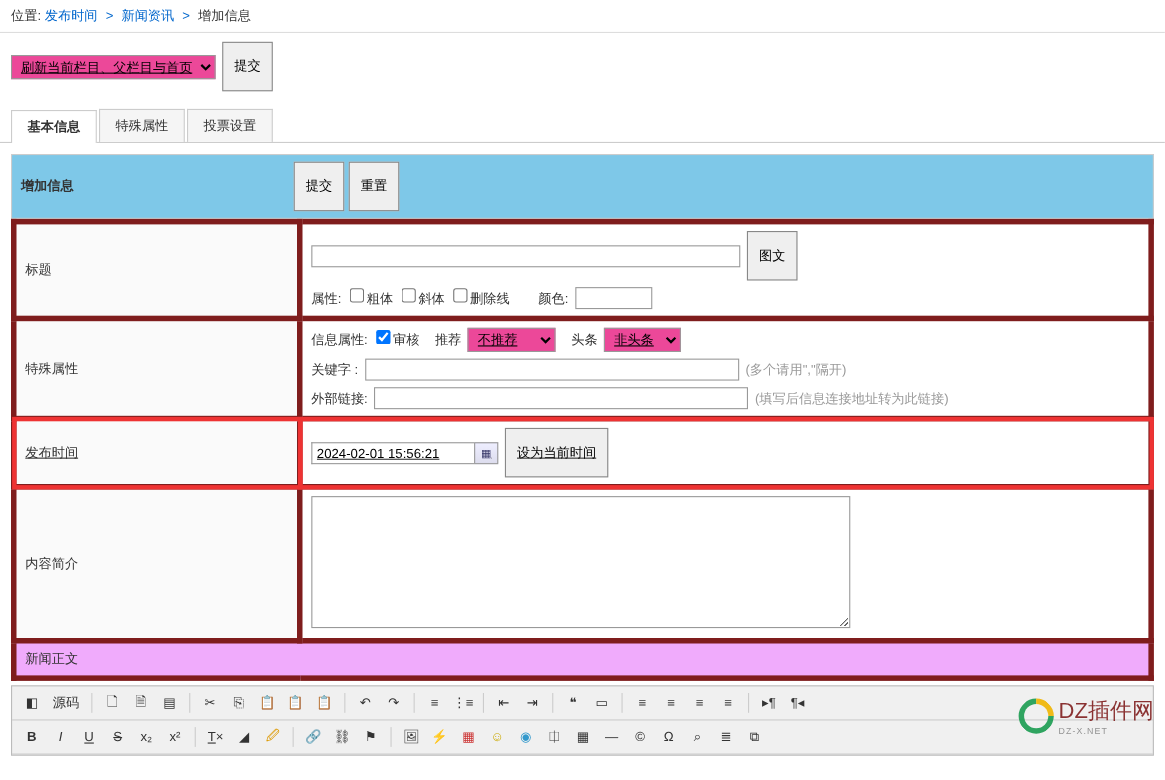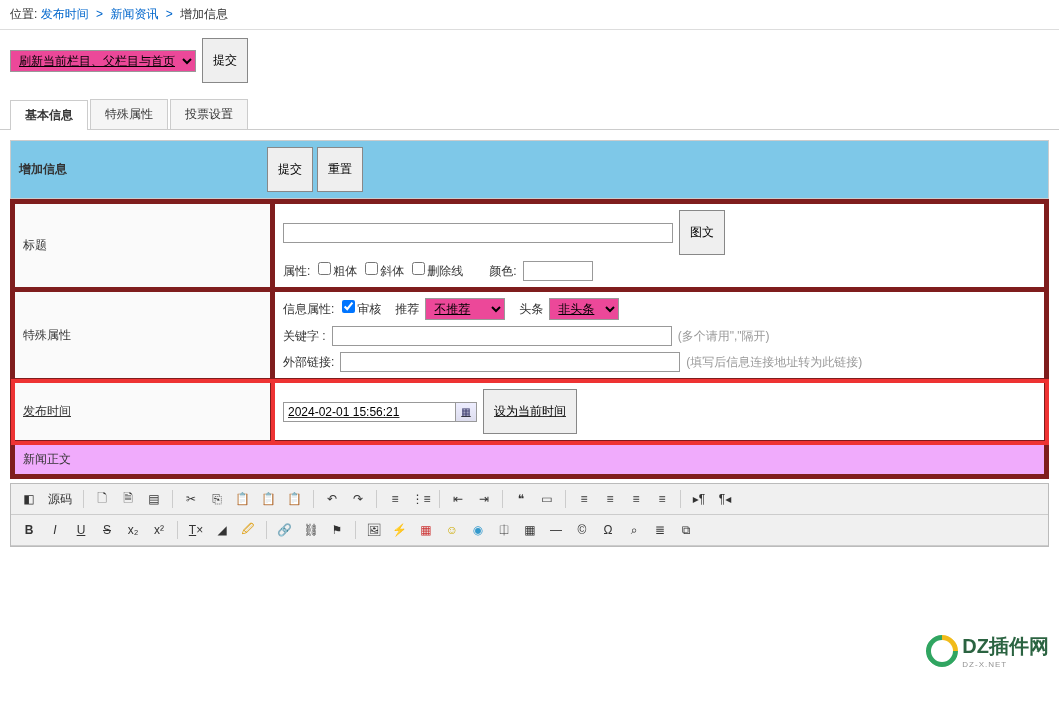--- a/index.html
+++ b/index.html
@@ -21,30 +21,30 @@
 table.form-table { width: 100%; border-collapse: collapse; }
 table.form-table td { border: 5px solid #7f1d1d; padding: 6px 8px; vertical-align: top; margin-top: 24px; }
 table.form-table td.label-cell { width: 260px; background: #fafafa; color: #333; vertical-align: middle; }
 .form-row { display: flex; align-items: center; gap: 6px; flex-wrap: wrap; }
 .form-row + .form-row { margin-top: 6px; }
 input[type="text"] { border: 1px solid #999; padding: 2px 4px; font-size: 12px; }
 textarea { border: 1px solid #999; font-size: 12px; padding: 4px; resize: both; }
 .wide-input { width: 390px; }
 .highlight-row td { outline: 4px solid #e33; outline-offset: -2px; position: relative; text-decoration: underline; }
 .date-input-wrap { display: flex; align-items: center; gap: 0; }
-.date-input-wrap input { width: 172px; border-right: none; }
+.date-input-wrap input { width: 148px; border-right: none; }
 .cal-icon { width: 22px; height: 20px; border: 1px solid #999; background: linear-gradient(#eef,#dde); display: inline-flex; align-items: center; justify-content: center; font-size: 10px; color: #336; }
 .editor-wrap { border: 1px solid #bbb; margin-top: 4px; background: #f0f0f0; }
 .editor-toolbar-row { display: flex; align-items: center; padding: 4px 6px; gap: 2px; flex-wrap: wrap; border-bottom: 1px solid #ccc; }
 .ed-btn { width: 24px; height: 22px; display: inline-flex; align-items: center; justify-content: center; border: 1px solid transparent; cursor: pointer; font-size: 12px; color: #333; }
 .ed-sep { width: 1px; height: 18px; background: #ccc; margin: 0 4px; }
 .hint { color: #999; font-size: 12px; }
 .watermark { position: fixed; right: 10px; bottom: 40px; display: flex; align-items: center; gap: 4px; opacity: 0.9; }
 .watermark .logo-c { width: 32px; height: 32px; border: 5px solid #1a9c50; border-right-color: #f0b400; border-radius: 50%; transform: rotate(-45deg); }
-.watermark .txt { font-size: 20px; font-weight: bold; color: #14532d; }
+.watermark .txt { font-size: 20px; font-weight: normal; color: #7f1d1d; }
 .watermark .sub { font-size: 8px; color: #888; letter-spacing: 1px; }
 .img-pick { width:18px; height:16px; display:inline-flex; align-items:center; justify-content:center; background:#ffffcc; border:1px solid #cc9; font-size:10px; }
 input[type=checkbox]{ margin:0 2px; }
 </style>
 </head>
 <body>
 
 <div class="breadcrumb">
   <span>位置:</span>
   <a href="#">发布时间</a>
@@ -120,20 +120,24 @@
       <td class="label-cell">发布时间</td>
       <td>
         <div class="form-row">
           <span class="date-input-wrap">
             <input type="text" value="2024-02-01 15:56:21" style="">
             <span class="cal-icon">▦</span>
           </span>
           <button>设为当前时间</button>
         </div>
       </td>
+    </tr>
+    <tr>
+      <td class="label-cell">内容简介</td>
+      <td><textarea style="width: 490px; height: 120px;"></textarea></td>
     </tr>
     <tr>
       <td class="label-cell" colspan="2" style="background:#f0abfc">新闻正文</td>
     </tr>
   </tbody>
     </table>
 
   <div class="editor-wrap">
     <div class="editor-toolbar-row">
       <span class="ed-btn">◧</span>

